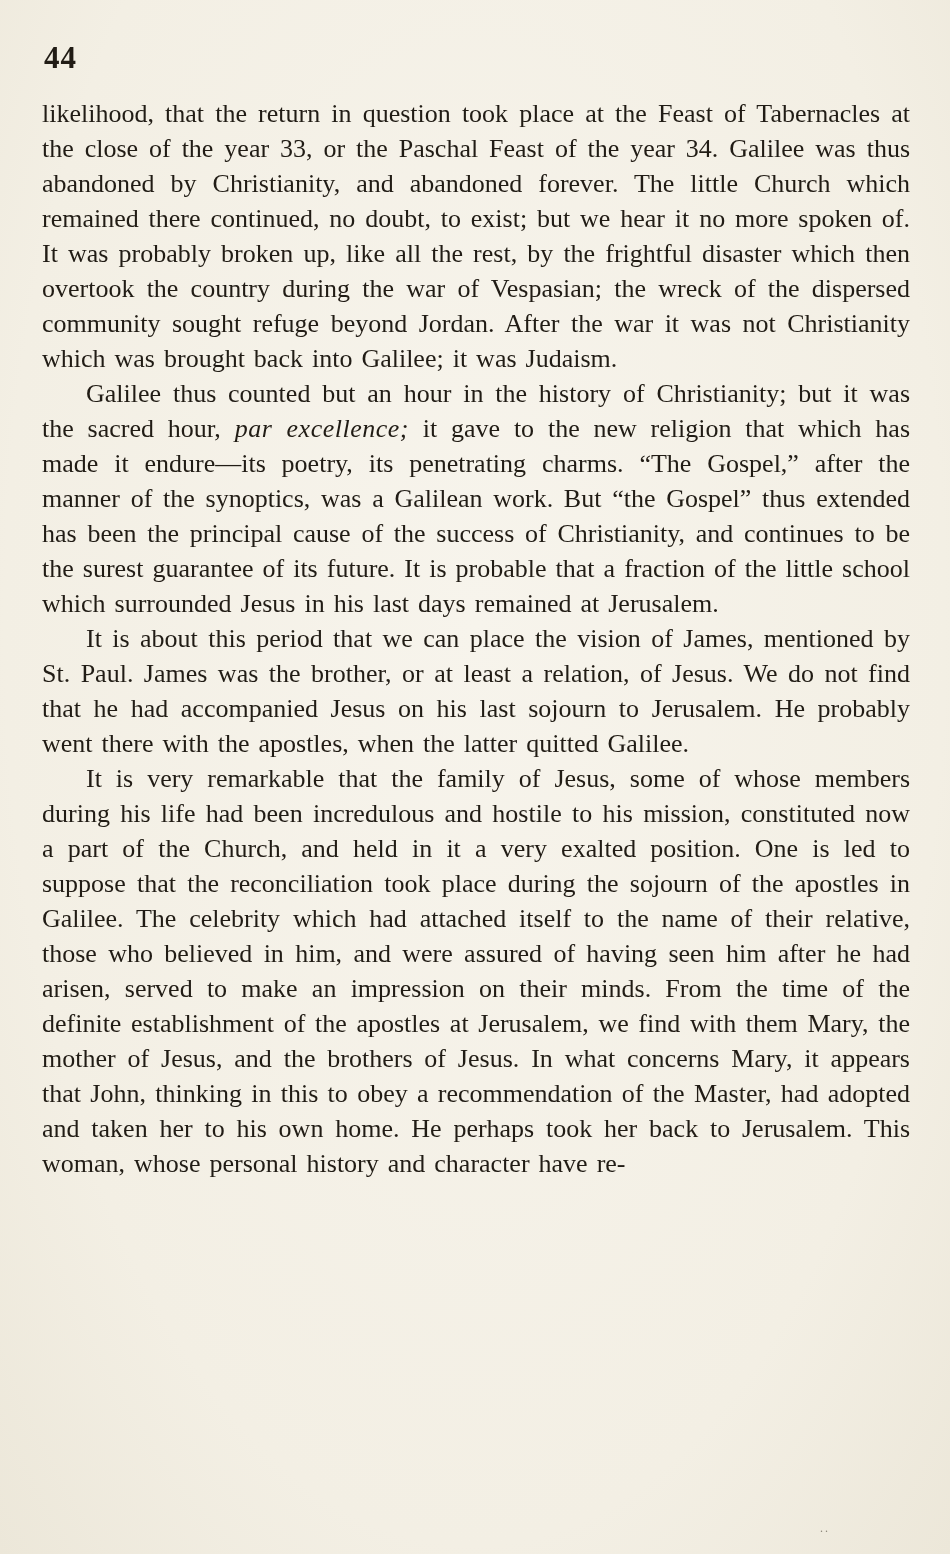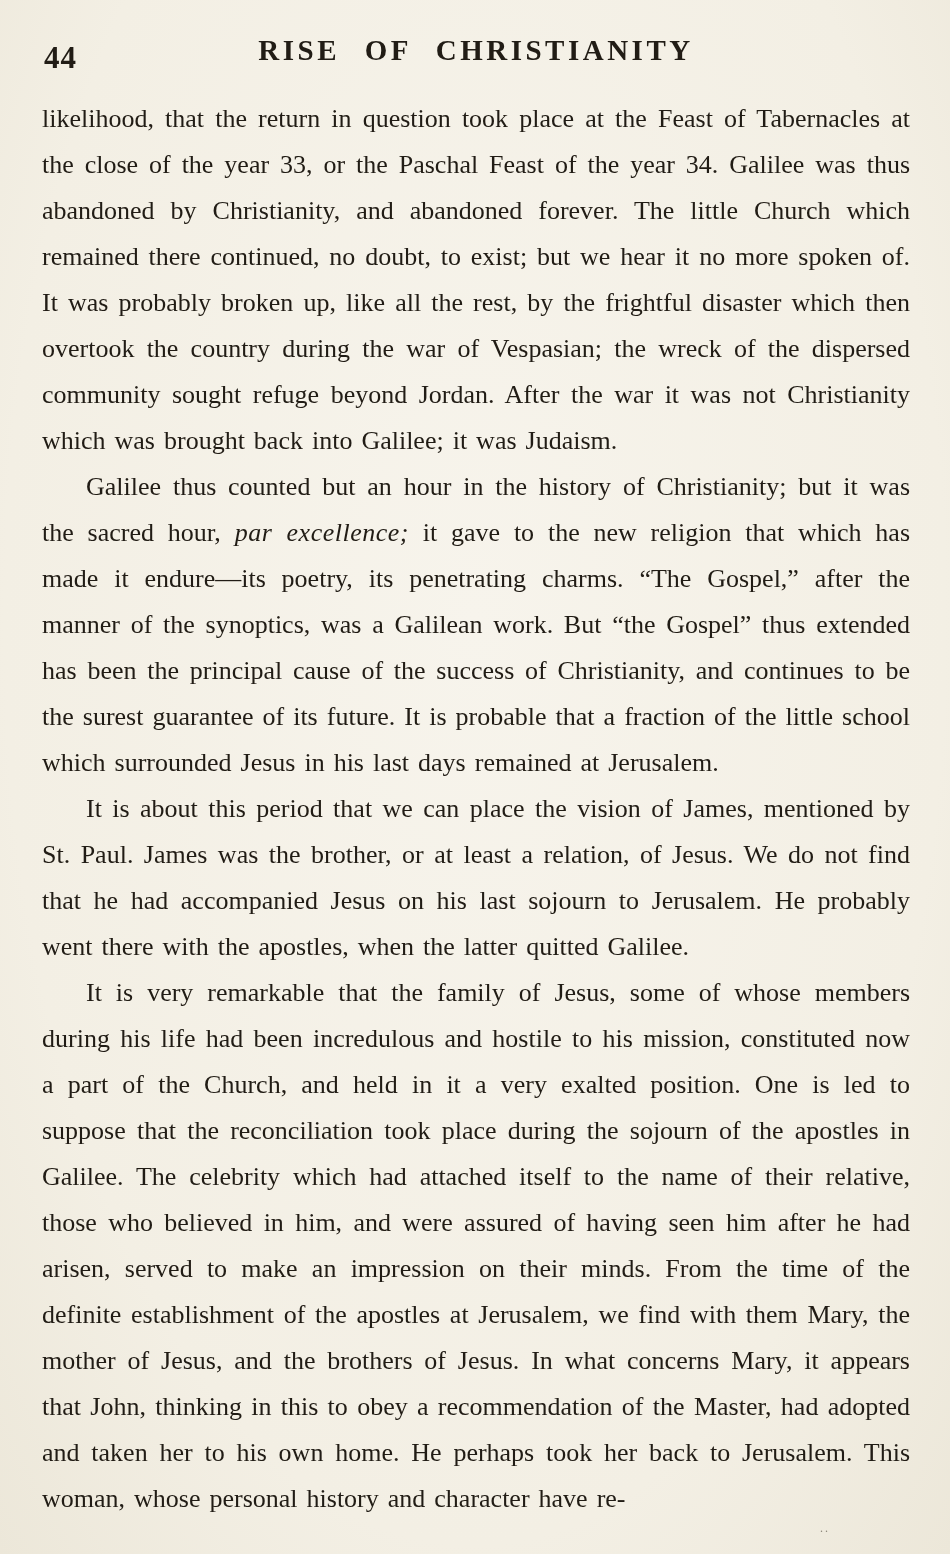--- a/index.html
+++ b/index.html
@@ -38,21 +38,21 @@
     text-align: center;
     font-size: 29px;
     font-weight: bold;
     letter-spacing: 3.5px;
     word-spacing: 14px;
     white-space: nowrap;
   }
   .body-text p {
     margin: 0;
     font-size: 26px;
-    line-height: 46px;
+    line-height: 35px;
     text-align: justify;
     word-spacing: 2.5px;
   }
   .body-text p.indent {
     text-indent: 44px;
   }
   .body-text em {
     font-style: italic;
     letter-spacing: 0.5px;
     margin-top: 28px;
@@ -69,21 +69,20 @@
   }
   .page-wrap { position: relative; width: 950px; height: 1554px; }
 </style>
 </head>
 <body>
 
 <div class="page-wrap">
   <div class="page">
     <header class="page-header">
       <span class="page-number">44</span>
-      <h1 class="running-title">RISE OF CHRISTIANITY</h1>
     </header>
     <main class="body-text">
         <p class="noindent"><span>likelihood, that the return in question took place at the Feast of Tabernacles at the close of the year 33, or the Paschal Feast of the year 34. Galilee was thus abandoned by Christianity, and abandoned forever. The little Church which remained there continued, no doubt, to exist; but we hear it no more spoken of. It was probably broken up, like all the rest, by the frightful disaster which then overtook the country during the war of Vespasian; the wreck of the dispersed community sought refuge beyond Jordan. After the war it was not Christianity which was brought back into Galilee; it was Judaism.</span></p>
         <p class="indent"><span>Galilee thus counted but an hour in the history of Christianity; but it was the sacred hour, </span><em>par excellence;</em><span> it gave to the new religion that which has made it endure—its poetry, its penetrating charms. “The Gospel,” after the manner of the synoptics, was a Galilean work. But “the Gospel” thus extended has been the principal cause of the success of Christianity, and continues to be the surest guarantee of its future. It is probable that a fraction of the little school which surrounded Jesus in his last days remained at Jerusalem.</span></p>
         <p class="indent"><span>It is about this period that we can place the vision of James, mentioned by St. Paul. James was the brother, or at least a relation, of Jesus. We do not find that he had accompanied Jesus on his last sojourn to Jerusalem. He probably went there with the apostles, when the latter quitted Galilee.</span></p>
         <p class="indent"><span>It is very remarkable that the family of Jesus, some of whose members during his life had been incredulous and hostile to his mission, constituted now a part of the Church, and held in it a very exalted position. One is led to suppose that the reconciliation took place during the sojourn of the apostles in Galilee. The celebrity which had attached itself to the name of their relative, those who believed in him, and were assured of having seen him after he had arisen, served to make an impression on their minds. From the time of the definite establishment of the apostles at Jerusalem, we find with them Mary, the mother of Jesus, and the brothers of Jesus. In what concerns Mary, it appears that John, thinking in this to obey a recommendation of the Master, had adopted and taken her to his own home. He perhaps took her back to Jerusalem. This woman, whose personal history and character have re-</span></p>
       </main>
   </div>
   <span class="scan-artifact">..</span>
 </div>

